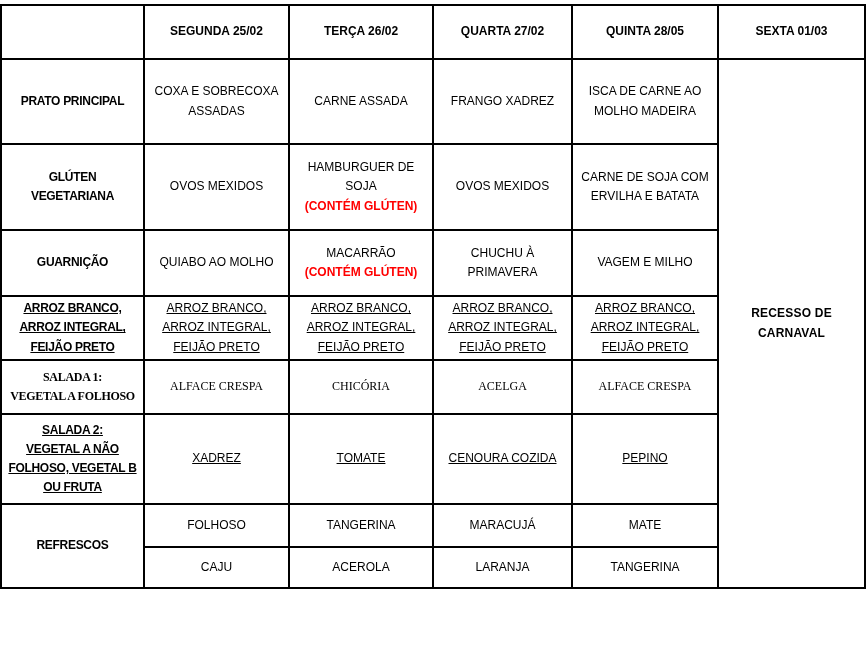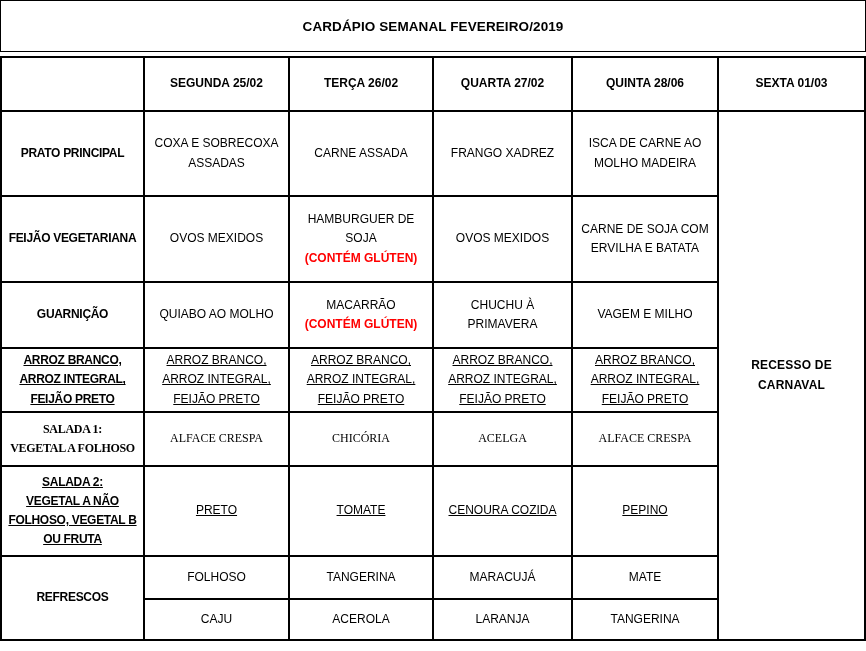--- a/index.html
+++ b/index.html
@@ -28,58 +28,55 @@
   td.label{font-weight:bold;letter-spacing:-.3px;padding:2px 3px;}
   .t,.label,.notice{white-space:pre-line;}
   .al{display:block;color:#ff0000;font-weight:bold;white-space:pre-line;}
   td.recesso{font-weight:bold;font-size:17px;line-height:1.7;letter-spacing:.2px;}
 </style>
 </head>
 <body>
 
 <div class="page">
 
-  <div class="title-box">
-    <span class="title-text">CARDÁPIO SEMANAL FEVEREIRO/2019</span>
-  </div>
 
   <table class="menu">
     <colgroup>
       <col style="width:143px">
         <col style="width:145px">
         <col style="width:144px">
       <col style="width:139px">
         <col style="width:146px">
         <col style="width:147px">
     </colgroup>
     <tbody>
 
       <tr class="hdr">
         <td></td>
         <td>SEGUNDA 25/02</td>
         <td>TERÇA 26/02</td>
         <td>QUARTA 27/02</td>
-        <td>QUINTA 28/06</td>
+        <td>QUINTA 28/05</td>
         <td>SEXTA 01/03</td>
       </tr>
 
       <tr class="r1">
         <td class="label">PRATO PRINCIPAL</td>
         <td><span class="t">COXA E SOBRECOXA
 ASSADAS</span><span class="al"></span></td>
         <td><span class="t">CARNE ASSADA</span><span class="al"></span></td>
         <td><span class="t">FRANGO XADREZ</span><span class="al"></span></td>
         <td><span class="t">ISCA DE CARNE AO
 MOLHO MADEIRA</span><span class="al"></span></td>
         <td class="recesso" rowspan="8"><span class="notice">RECESSO DE
 CARNAVAL</span></td>
       </tr>
 
       <tr class="r2">
-        <td class="label">FEIJÃO VEGETARIANA</td>
+        <td class="label">GLÚTEN VEGETARIANA</td>
         <td><span class="t">OVOS MEXIDOS</span><span class="al"></span></td>
         <td><span class="t">HAMBURGUER DE
 SOJA</span><span class="al">(CONTÉM GLÚTEN)</span></td>
         <td><span class="t">OVOS MEXIDOS</span><span class="al"></span></td>
         <td><span class="t">CARNE DE SOJA COM
 ERVILHA E BATATA</span><span class="al"></span></td>
       </tr>
 
       <tr class="r3">
         <td class="label">GUARNIÇÃO</td>
@@ -115,21 +112,21 @@
         <td><span class="t">CHICÓRIA</span><span class="al"></span></td>
         <td><span class="t">ACELGA</span><span class="al"></span></td>
         <td><span class="t">ALFACE CRESPA</span><span class="al"></span></td>
       </tr>
 
       <tr class="r6">
         <td class="label">SALADA 2:
 VEGETAL A NÃO
 FOLHOSO, VEGETAL B
 OU FRUTA</td>
-        <td><span class="t">PRETO</span><span class="al"></span></td>
+        <td><span class="t">XADREZ</span><span class="al"></span></td>
         <td><span class="t">TOMATE</span><span class="al"></span></td>
         <td><span class="t">CENOURA COZIDA</span><span class="al"></span></td>
         <td><span class="t">PEPINO</span><span class="al"></span></td>
       </tr>
 
       <tr class="r7">
         <td class="label" rowspan="2">REFRESCOS</td>
         <td><span class="t">FOLHOSO</span></td>
         <td><span class="t">TANGERINA</span></td>
         <td><span class="t">MARACUJÁ</span></td>

